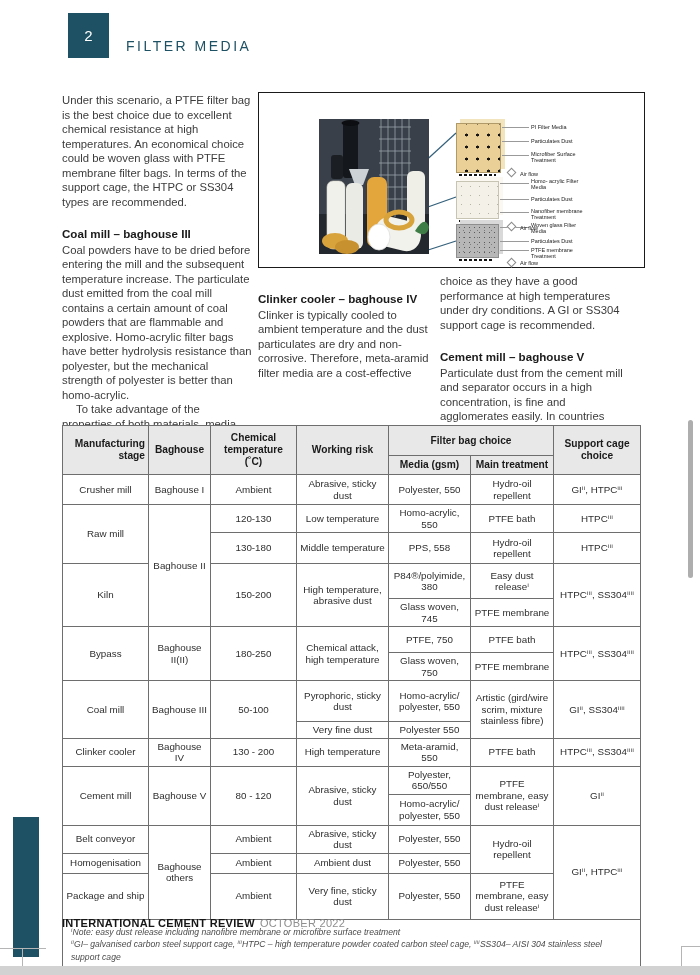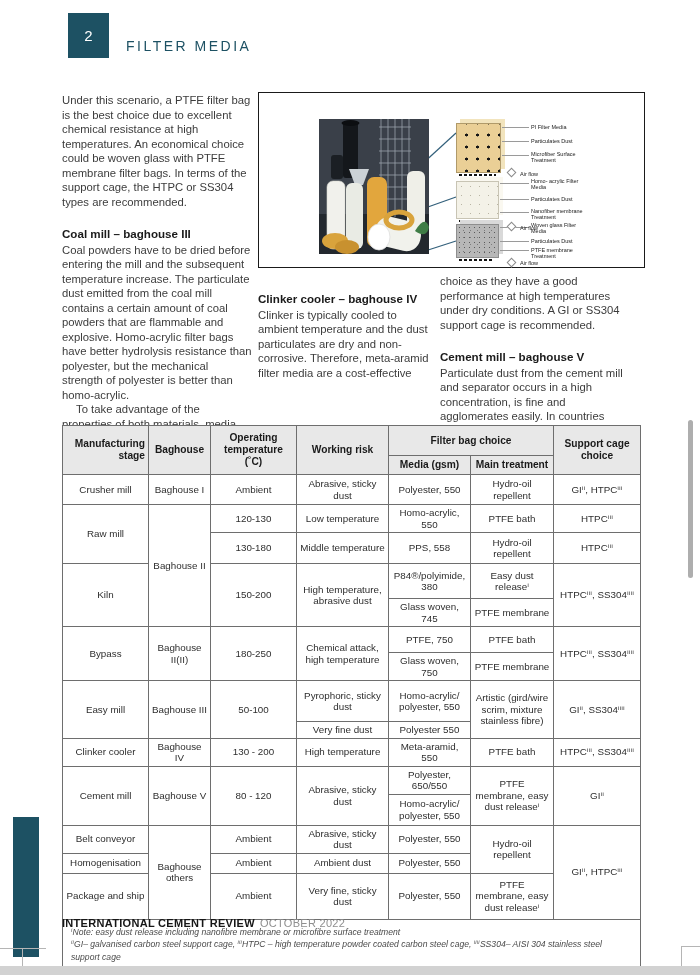--- a/index.html
+++ b/index.html
@@ -187,21 +187,21 @@
           <col style="width:86px">
         <col style="width:92px">
           <col style="width:82px">
           <col style="width:83px">
           <col style="width:87px">
       </colgroup>
       <tbody>
           <tr style="height:30px">
         <th class="stage-h" rowspan="2">Manufacturing stage</th>
         <th rowspan="2">Baghouse</th>
-        <th rowspan="2">Operating temperature (˚C)</th>
+        <th rowspan="2">Chemical temperature (˚C)</th>
         <th rowspan="2">Working risk</th>
         <th colspan="2">Filter bag choice</th>
         <th rowspan="2">Support cage choice</th>
       </tr>
       <tr style="height:19px">
         <th>Media (gsm)</th>
         <th>Main treatment</th>
       </tr>
       <tr style="height:30px">
         <td>Crusher mill</td>
@@ -247,21 +247,21 @@
         <td rowspan="2">Chemical attack, high temperature</td>
         <td>PTFE, 750</td>
         <td>PTFE bath</td>
         <td rowspan="2">HTPCⁱⁱⁱ, SS304ⁱⁱⁱⁱ</td>
       </tr>
       <tr style="height:16px">
         <td>Glass woven, 750</td>
         <td>PTFE membrane</td>
       </tr>
       <tr style="height:41px">
-        <td rowspan="2">Easy mill</td>
+        <td rowspan="2">Coal mill</td>
         <td rowspan="2">Baghouse III</td>
         <td rowspan="2">50-100</td>
         <td>Pyrophoric, sticky dust</td>
         <td>Homo-acrylic/ polyester, 550</td>
         <td rowspan="2">Artistic (gird/wire scrim, mixture stainless fibre)</td>
         <td rowspan="2">GIⁱⁱ, SS304ⁱⁱⁱⁱ</td>
       </tr>
       <tr style="height:16px">
         <td>Very fine dust</td>
         <td>Polyester 550</td>

